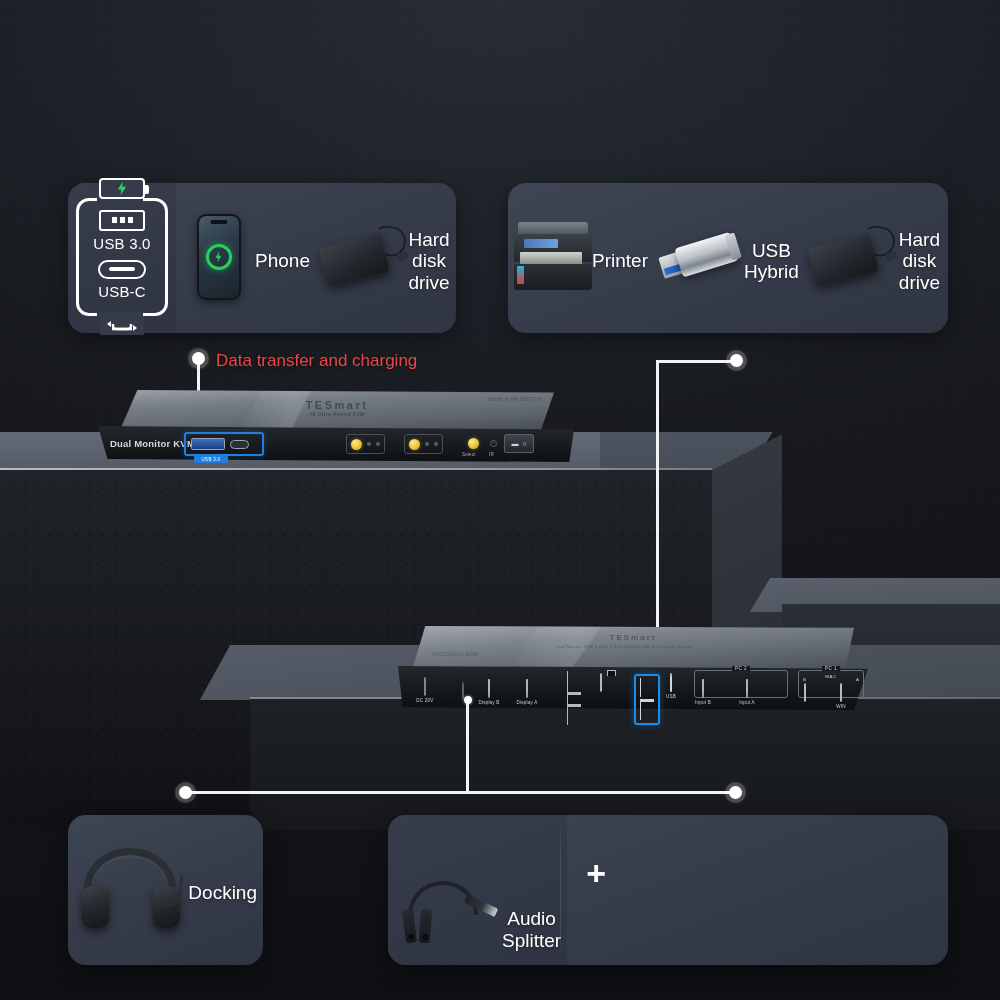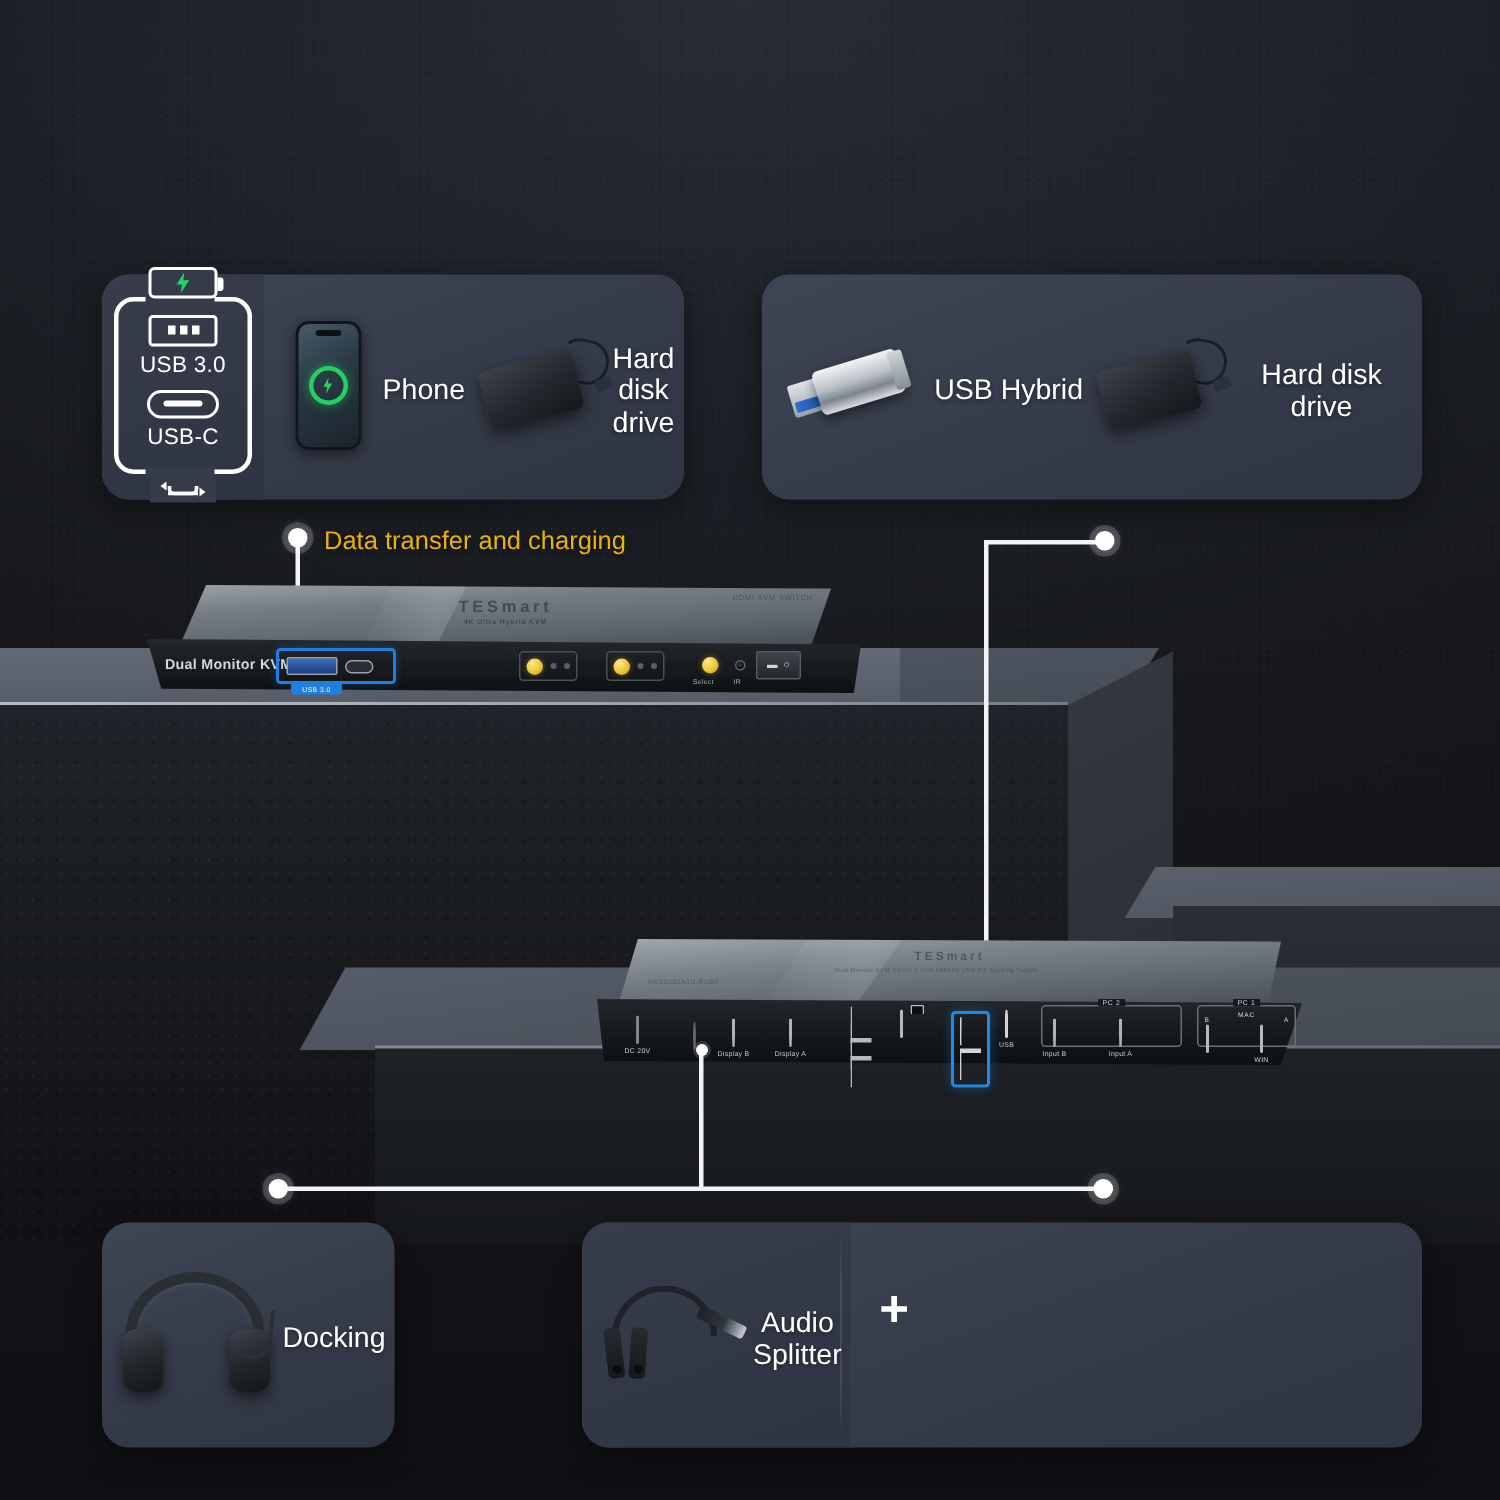--- a/index.html
+++ b/index.html
@@ -463,21 +463,21 @@
   .sidelbl{ position:absolute;font-size:4.4px;color:#cdd2d7; }
 
   
   .cline{ position:absolute;background:#f1f3f5; }
   .cdot{
     position:absolute;width:13px;height:13px;border-radius:50%;
     background:#fff;box-shadow:0 0 0 4px #ffffff2e, 0 0 9px #ffffff4a;
   }
   .cdot.sm{ width:8px;height:8px;box-shadow:0 0 0 2px #ffffff26; }
   .callout-txt{
-    position:absolute;font-size:17px;color:#eab308;white-space:nowrap;
+    position:absolute;font-size:17px;color:#ef4444;white-space:nowrap;
     text-shadow:0 1px 4px #0008;
   }
 </style>
 </head>
 <body>
 
 <div id="scene">
   <div class="bg-base"></div>
   <div class="bg-grain"></div>
 
@@ -549,20 +549,33 @@
           <span class="plug"></span>
           <span class="body"></span>
       </div>
     </div>
     <div class="cell-label">Hard disk drive</div>
   </div>
 </div>
 
 <div class="card" style="left:508px;top:183px;width:440px;height:150px;">
 
+  <div class="cell">
+    <div class="art">
+      <div class="printer">
+        <span class="top"></span>
+          <span class="mid"></span>
+          <span class="screen"></span>
+        <span class="tray"></span>
+          <span class="bot"></span>
+          <span class="ink"></span>
+      </div>
+    </div>
+    <div class="cell-label">Printer</div>
+  </div>
 
   <div class="cell">
     <div class="art">
       <div class="usbdrive">
         <span class="conn">
             <i></i>
           </span>
           <span class="shell"></span>
           <span class="cap"></span>
       </div>
@@ -715,21 +728,21 @@
           <span class="cup r"></span>
           <span class="mic"></span>
       </div>
     </div>
     <div class="cell-label">Docking</div>
   </div>
 </div>
 
 <div class="card" style="left:388px;top:815px;width:560px;height:150px;">
 
-  <div class="cell darker" style="flex:0 0 172px;">
+  <div class="cell darker" style="flex:0 0 172px;align-items:flex-end;">
     <div class="art">
       <div class="splitter">
         <span class="wire"></span>
           <span class="jack"></span>
         <span class="fem a"></span>
           <span class="fem b"></span>
       </div>
     </div>
     <div class="cell-label">Audio Splitter</div>
   </div>

